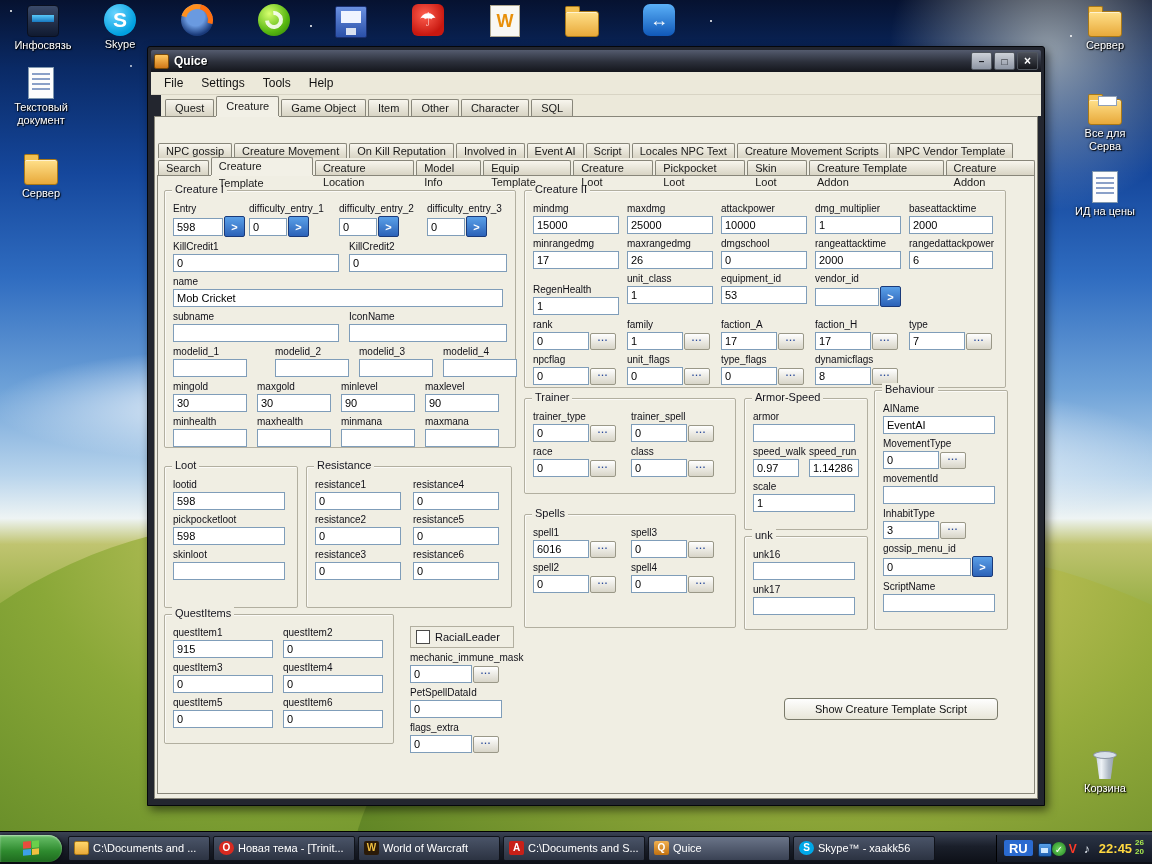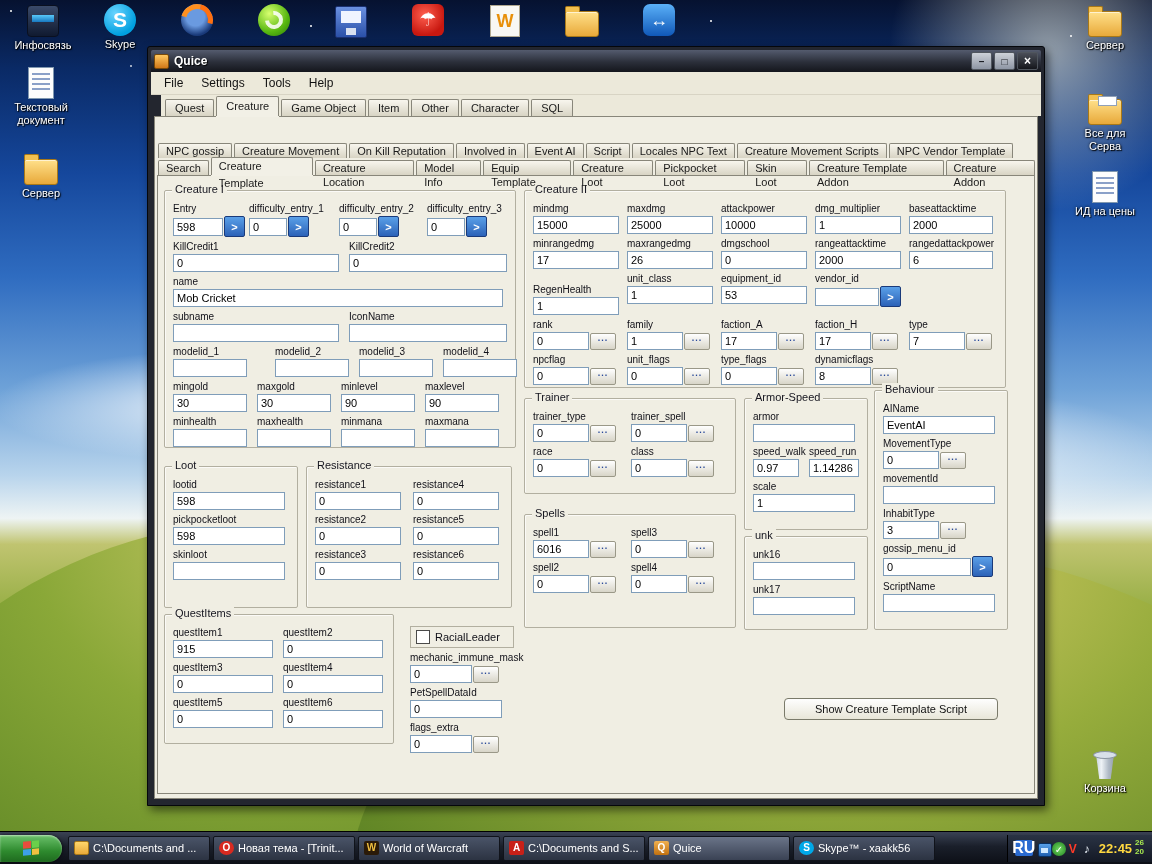--- a/index.html
+++ b/index.html
@@ -136,21 +136,21 @@
   .tlabel{color:#fff;font-size:11px;white-space:nowrap;overflow:hidden;flex:1;}
   .ticon{width:15px;height:14px;flex:none;border-radius:2px;font-size:10px;font-weight:bold;text-align:center;line-height:14px;color:#fff;}
   .ticon-folder{background:linear-gradient(#ffd66b,#e8a93a);border:1px solid #a87818;box-sizing:border-box;}
   .ticon-opera{background:#d82a20;border-radius:50%;}
   .ticon-wow{background:#2a1a08;color:#f0c040;}
   .ticon-reda{background:#c82018;}
   .ticon-quice{background:linear-gradient(#f0b050,#c07010);}
   .ticon-skype{background:#00a8e8;border-radius:50%;}
   .tray{margin-left:auto;height:27px;flex:none;display:flex;align-items:center;gap:5px;padding:0 8px 0 7px;
     background:linear-gradient(#2a3344,#141925);border-left:1px solid #000;}
-  .ru{width:18px;height:16px;background:#2a6ad0;color:#fff;font-size:16px;font-weight:bold;
+  .ru{width:29px;height:16px;background:#2a6ad0;color:#fff;font-size:13px;font-weight:bold;
     display:flex;align-items:center;justify-content:center;border-radius:2px;}
   .tico{width:14px;height:14px;display:inline-flex;align-items:center;justify-content:center;font-size:10px;border-radius:2px;color:#fff;}
   .tico-display{background:linear-gradient(#58a0e8,#2060b0);border:1px solid #0a3060;box-sizing:border-box;}
   .tico-display::before{content:"";width:7px;height:5px;background:#cfe8ff;}
   .tico-green-shield{background:radial-gradient(#70d860,#208020);border-radius:50%;}
   .tico-red-v{color:#ff3a28;font-weight:bold;font-size:12px;}
   .tico-volume{color:#e8eef6;font-size:12px;}
   .clock{display:flex;align-items:center;gap:3px;color:#ffd840;font-size:13px;font-weight:bold;}
   .clock-sub{display:flex;flex-direction:column;font-size:8px;line-height:1.1;color:#a8e850;font-weight:bold;}
 </style>

